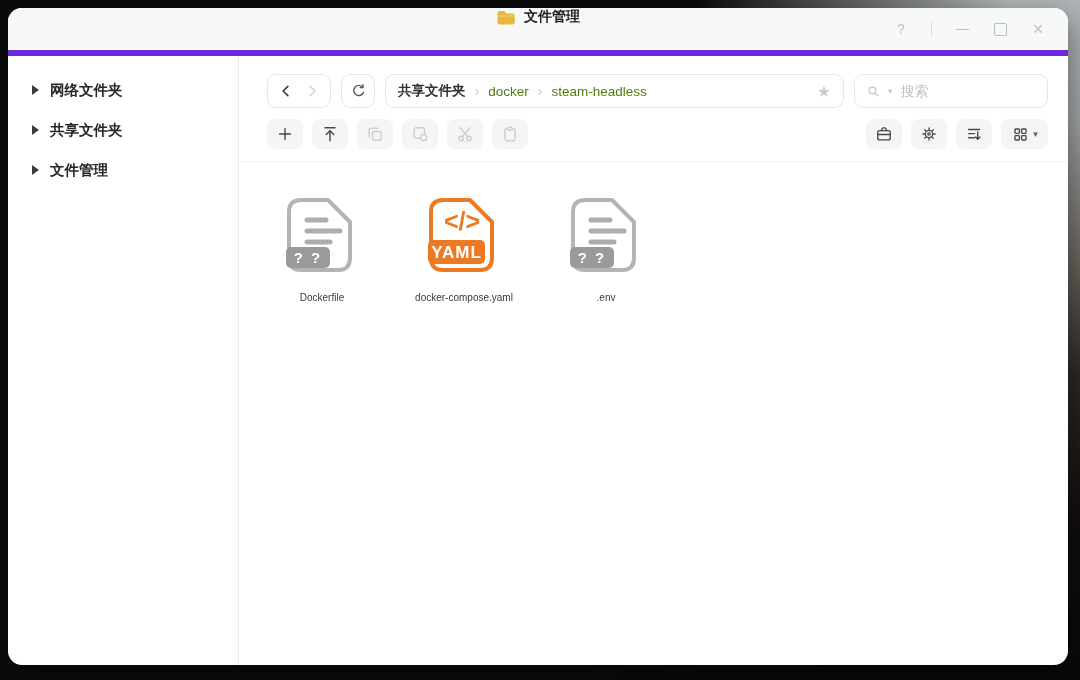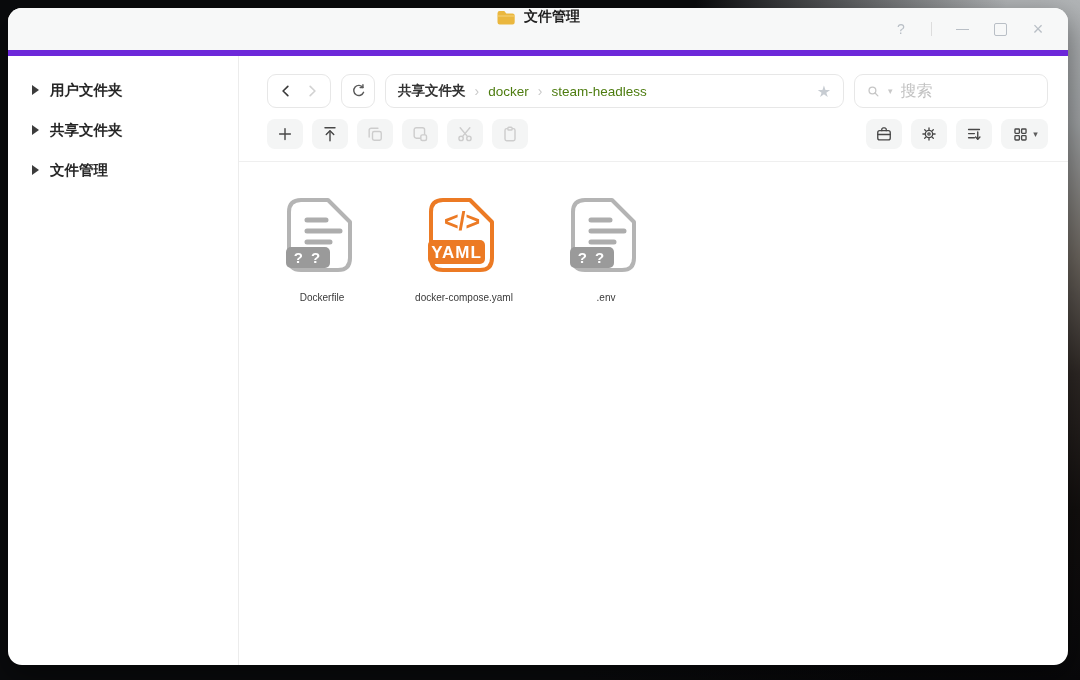--- a/index.html
+++ b/index.html
@@ -39,21 +39,21 @@
   .histgroup{width:64px;justify-content:space-between;padding:0 6px;}
   .navbtn{width:24px;height:24px;display:flex;align-items:center;justify-content:center;cursor:pointer;}
   .refreshbtn{width:34px;justify-content:center;cursor:pointer;}
   .breadcrumb-box{flex:1;padding:0 12px;gap:9px;font-size:13.5px;min-width:0;}
   .crumb-root{font-weight:bold;color:#333;cursor:pointer;}
   .crumb{color:#4d7c0f;cursor:pointer;}
   .crumb-sep{color:#c9c9c9;font-size:14px;}
   .star{margin-left:auto;color:#c7ccd2;font-size:16px;cursor:pointer;}
   .search-box{width:194px;flex:0 0 194px;padding:0 10px;gap:6px;box-sizing:border-box;}
   .search-caret{color:#c8c8c8;font-size:9px;}
-  .search-input{border:none;outline:none;flex:1;min-width:0;font-size:16px;color:#555;background:transparent;font-family:Liberation Serif, serif;}
+  .search-input{border:none;outline:none;flex:1;min-width:0;font-size:14px;color:#555;background:transparent;font-family:Liberation Sans, sans-serif;}
   .search-input::placeholder{color:#c2c2c2;}
   
   .toolrow{display:flex;align-items:center;gap:9px;padding:11px 20px 12px 28px;}
   .tb{width:36px;height:30px;background:#f4f5f5;border-radius:8px;display:flex;align-items:center;justify-content:center;color:#484848;cursor:pointer;}
   .tb.disabled{color:#cdcdcd;cursor:default;}
   .tb.wide{width:47px;gap:3px;}
   .tb svg{display:block;}
   .tool-spacer{flex:1;}
   .view-caret{color:#5c5c5c;font-size:9px;}
   .rule{border-top:1px solid #efefef;margin:0;}
@@ -94,21 +94,21 @@
           <span>×</span>
         </div>
     </div>
   </div>
 
   <div class="win-body">
 
     <div class="sidebar">
       <div class="side-item">
         <span class="caret-right"></span>
-        <span class="side-label">用户文件夹</span>
+        <span class="side-label">网络文件夹</span>
       </div>
       <div class="side-item">
         <span class="caret-right"></span>
         <span class="side-label">共享文件夹</span>
       </div>
       <div class="side-item">
         <span class="caret-right"></span>
         <span class="side-label">文件管理</span>
       </div>
     </div>

